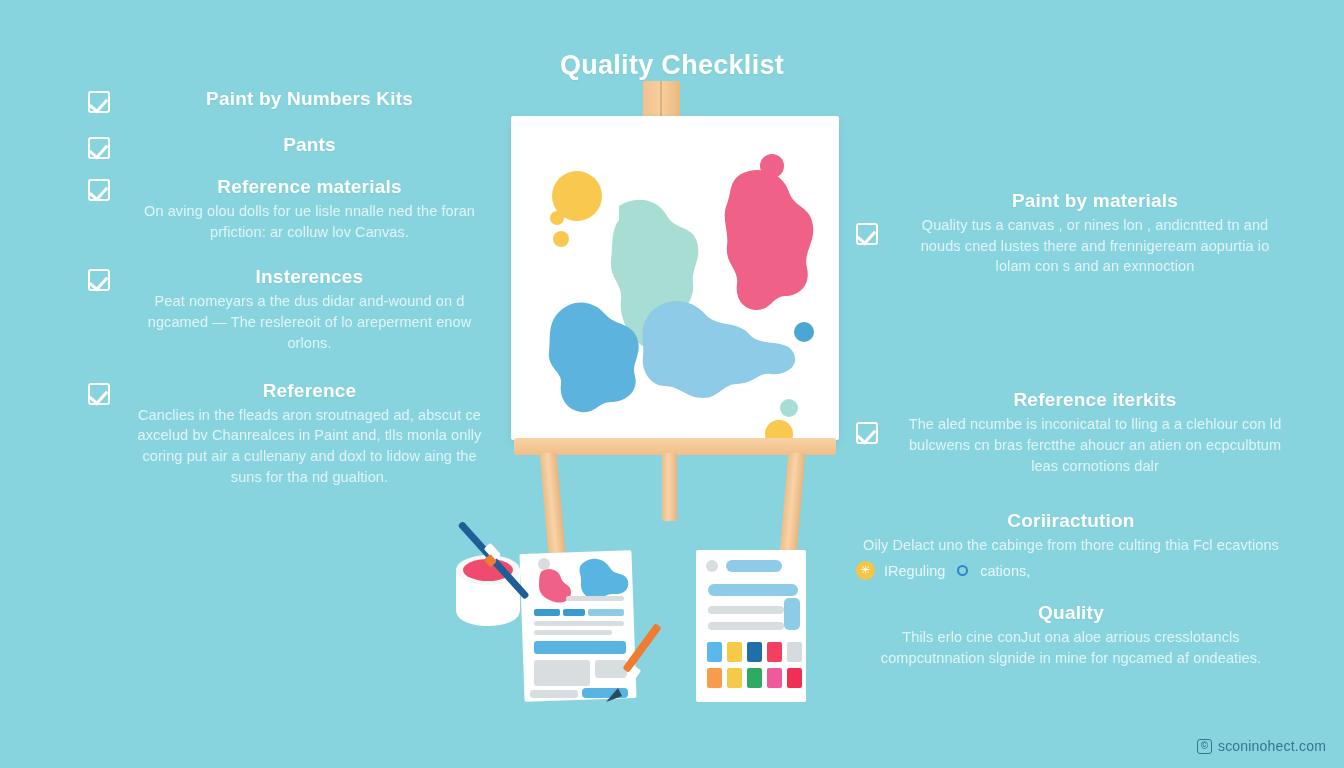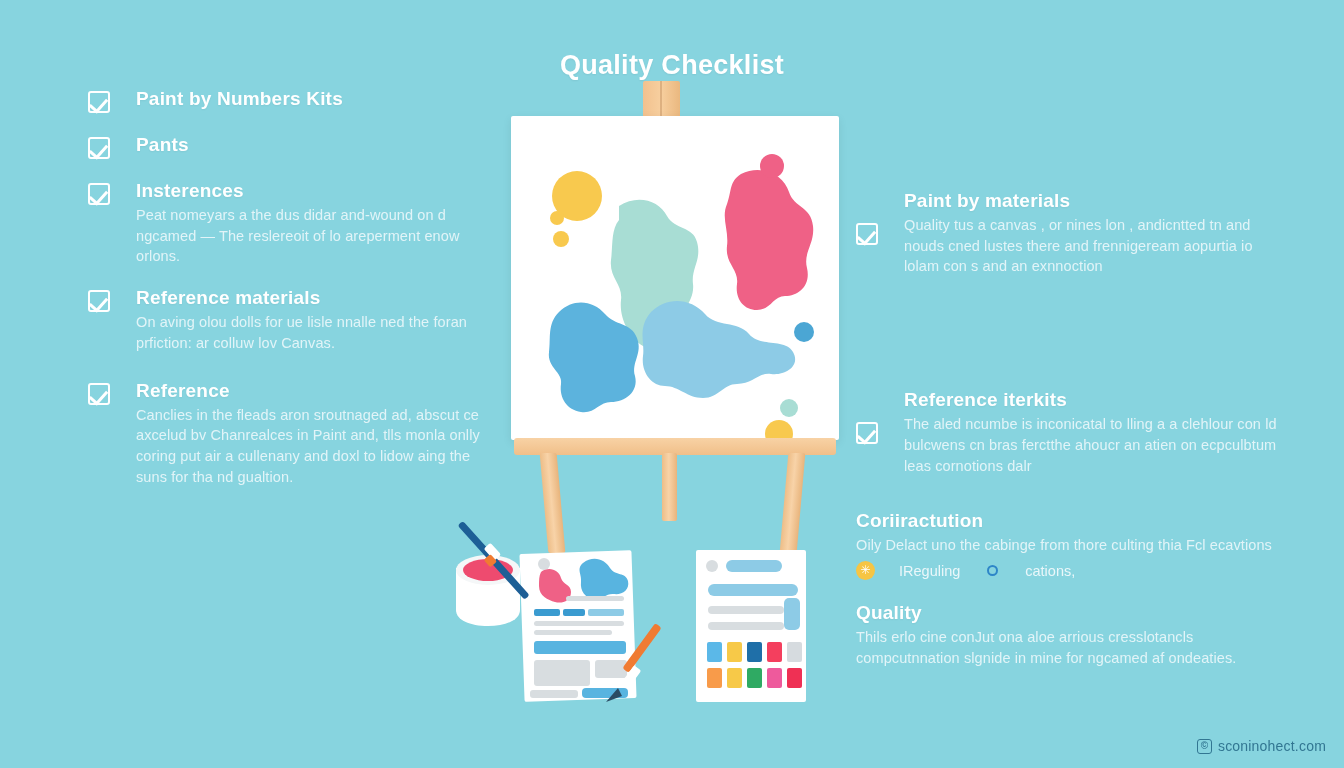--- a/index.html
+++ b/index.html
@@ -15,21 +15,21 @@
   
   .page-title{
     position:absolute; top:50px; left:0; width:1344px;
     text-align:center;
     font-size:27px; font-weight:bold; color:#ffffff;
     letter-spacing:.3px;
     text-shadow:0 1px 2px rgba(0,0,0,.06);
   }
 
   
-  .col{ position:absolute; }
+  .col{ position:absolute;text-align:center; }
   .col-left{ left:88px; top:88px; width:395px; }
   .col-right{ left:856px; top:190px; width:430px; }
 
   .item{ position:relative; margin-bottom:14px; }
   .item .cb{
     position:absolute; left:0; top:3px;
     width:22px; height:22px;
     border:2.5px solid #ffffff; border-radius:3px;
     background:transparent;
   }
@@ -50,21 +50,21 @@
     color:#e9f7fa; opacity:.93;
     letter-spacing:.1px;
   }
 
   
   .item.cb-mid .cb{ top:33px; }
 
   
   .item.nocb .body{ padding-left:0; }
 
-  .badge-line{ display:flex; align-items:center; gap:24px; margin-top:5px; }
+  .badge-line{ display:flex; align-items:center; gap:9px; margin-top:5px; }
   .badge{
     width:19px; height:19px; border-radius:50%;
     background:#f6c544; flex:0 0 auto;
     position:relative;
   }
   .badge::after{
     content:"✳"; position:absolute; inset:0;
     font-size:12px; line-height:19px; text-align:center; color:#fff;
   }
   .badge-line span{ font-size:14.5px; color:#eaf7fa; }
@@ -139,33 +139,33 @@
       </div>
     </div>
 
     <div class="item" style="margin-top:24px;">
       <span class="cb"></span>
       <div class="body">
         <h3>Pants</h3>
       </div>
     </div>
 
+    <div class="item" style="margin-top:20px;">
+      <span class="cb"></span>
+      <div class="body">
+        <h3>Reference materials</h3>
+        <p>On aving olou dolls for ue lisle nnalle ned the foran prfiction: ar colluw lov Canvas.</p>
+      </div>
+    </div>
+
     <div class="item" style="margin-top:24px;">
       <span class="cb"></span>
       <div class="body">
         <h3>Insterences</h3>
         <p>Peat nomeyars a the dus didar and-wound on d ngcamed — The reslereoit of lo areperment enow orlons.</p>
-      </div>
-    </div>
-
-    <div class="item" style="margin-top:20px;">
-      <span class="cb"></span>
-      <div class="body">
-        <h3>Reference materials</h3>
-        <p>On aving olou dolls for ue lisle nnalle ned the foran prfiction: ar colluw lov Canvas.</p>
       </div>
     </div>
 
     <div class="item" style="margin-top:26px;">
       <span class="cb"></span>
       <div class="body">
         <h3>Reference</h3>
         <p>Canclies in the fleads aron sroutnaged ad, abscut ce axcelud bv Chanrealces in Paint and, tlls monla onlly coring put air a cullenany and doxl to lidow aing the suns for tha nd gualtion.</p>
       </div>
     </div>

